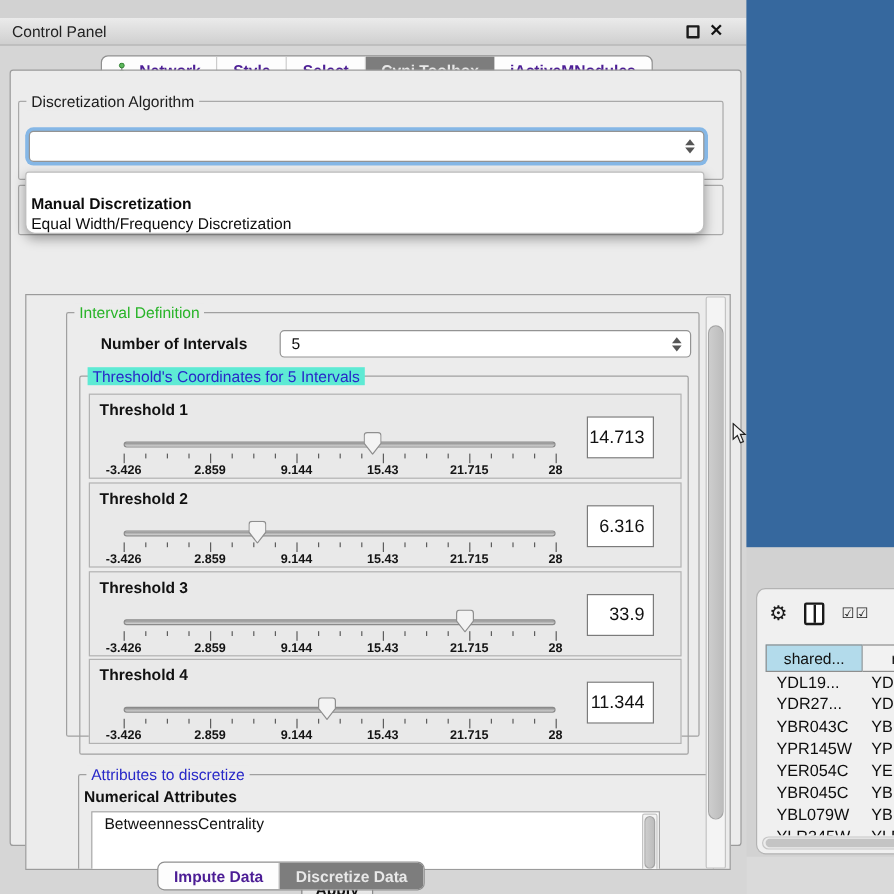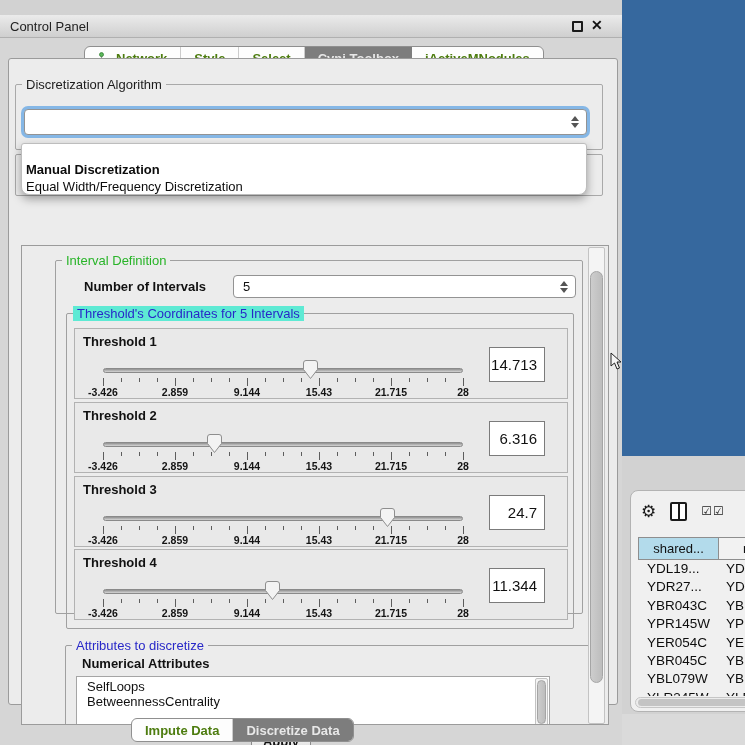--- a/index.html
+++ b/index.html
@@ -10,21 +10,21 @@
   #control-panel{position:absolute;left:0;top:0;width:622px;height:745px;background:#d6d6d6;margin-top:15px;}
   #cp-titlebar{position:absolute;left:0;top:0;width:622px;height:23px;
     background:linear-gradient(180deg,#ebebeb,#cfcfcf);border-bottom:1px solid #b0b0b0;}
   #cp-title{position:absolute;left:10px;top:4px;font-size:13px;color:#222;}
   #float-ic{position:absolute;left:572px;top:6px;width:11px;height:11px;border:2px solid #1a1a1a;border-radius:1px;cursor:pointer;}
   #close-ic{position:absolute;left:591px;top:2px;font-size:14px;font-weight:bold;color:#111;cursor:pointer;}
 
   
   #top-tabs{position:absolute;left:84px;top:31px;height:25px;display:flex;
     border:1px solid #8f8f8f;border-radius:6px;background:#fdfdfd;overflow:hidden;}
-  .tab{display:flex;align-items:center;padding:0 13px;font-size:13px;font-weight:600;color:#4d7c0f;cursor:pointer;white-space:nowrap;}
+  .tab{display:flex;align-items:center;padding:0 13px;font-size:13px;font-weight:600;color:#4c1d95;cursor:pointer;white-space:nowrap;}
   .tab:not(.selected):not(:last-child){border-right:1px solid #cccccc;}
   .tab.selected{background:#7d7d7d;color:#e8e8e8;border-right:none;}
   .tab-icon{margin-right:6px;display:inline-flex;}
 
   
   #outer-panel{position:absolute;left:8px;top:43px;width:610px;height:647px;
     background:#ececec;border:1px solid #9b9b9b;border-radius:3px;}
 
   .groupbox{position:absolute;border:1px solid #a9a9a9;border-radius:2px;}
   .group-title{position:absolute;top:-8px;left:6px;background:#ececec;padding:0 4px;font-size:13px;white-space:nowrap;}
@@ -294,21 +294,21 @@
                   </div>
                   <div class="tick-label" style="left: -2px;">-3.426</div>
                   <div class="tick-label" style="left: 70px;">2.859</div>
                   <div class="tick-label" style="left: 142px;">9.144</div>
                   <div class="tick-label" style="left: 214px;">15.43</div>
                   <div class="tick-label" style="left: 286px;">21.715</div>
                   <div class="tick-label" style="left: 358px;">28</div>
                   <div class="th-thumb" style="left: 304.894px;"><svg width="15" height="19" viewBox="0 0 15 19">
                       <path d="M3 0.5 H12 Q14.5 0.5 14.5 3 V9.5 L7.5 18.5 L0.5 9.5 V3 Q0.5 0.5 3 0.5 Z" fill="#f3f3f3" stroke="#8e8e8e" stroke-width="1"></path>
                     </svg></div>
-                  <div class="th-value">24.7</div>
+                  <div class="th-value">33.9</div>
                 </div>
                 <div class="th-panel" style="top: 235.4px;">
                   <span class="bold-label" style="left: 8px; top: 5px;">Threshold 4</span>
                   <div class="th-track"></div>
                   <div class="th-ticks">
                     <div class="tick major" style="left: 0%;"></div>
                     <div class="tick minor" style="left: 5%;"></div>
                     <div class="tick minor" style="left: 10%;"></div>
                     <div class="tick minor" style="left: 15%;"></div>
                     <div class="tick major" style="left: 20%;"></div>
@@ -339,24 +339,23 @@
                       <path d="M3 0.5 H12 Q14.5 0.5 14.5 3 V9.5 L7.5 18.5 L0.5 9.5 V3 Q0.5 0.5 3 0.5 Z" fill="#f3f3f3" stroke="#8e8e8e" stroke-width="1"></path>
                     </svg></div>
                   <div class="th-value">11.344</div>
                 </div>
               </div>
           </div>
         </div>
 
         <div class="groupbox" style="left:43px;top:399px;width:530px;height:122px;border-color:#a0a0a0;">
           <span class="group-title gt-blue">Attributes to discretize</span>
-          <span class="bold-label" style="left:16px;top:10px;">Numerical Attributes</span>
+          <span class="bold-label" style="left:4px;top:10px;">Numerical Attributes</span>
           <div id="attr-listbox" style="left:10px;top:30px;width:474px;height:58px;">
             <ul id="attr-list">
-                <li>SelfLoops</li>
                 <li>BetweennessCentrality</li>
               </ul>
             <div class="vscroll" style="right:1px;top:1px;width:13px;height:54px;">
               <div class="vthumb" style="top:1px;width:9px;height:44px;"></div>
             </div>
           </div>
         </div>
 
         <div class="vscroll" style="left:566px;top:1px;width:17px;height:477px;">
           <div class="vthumb" style="top:23px;width:13px;height:412px;"></div>

